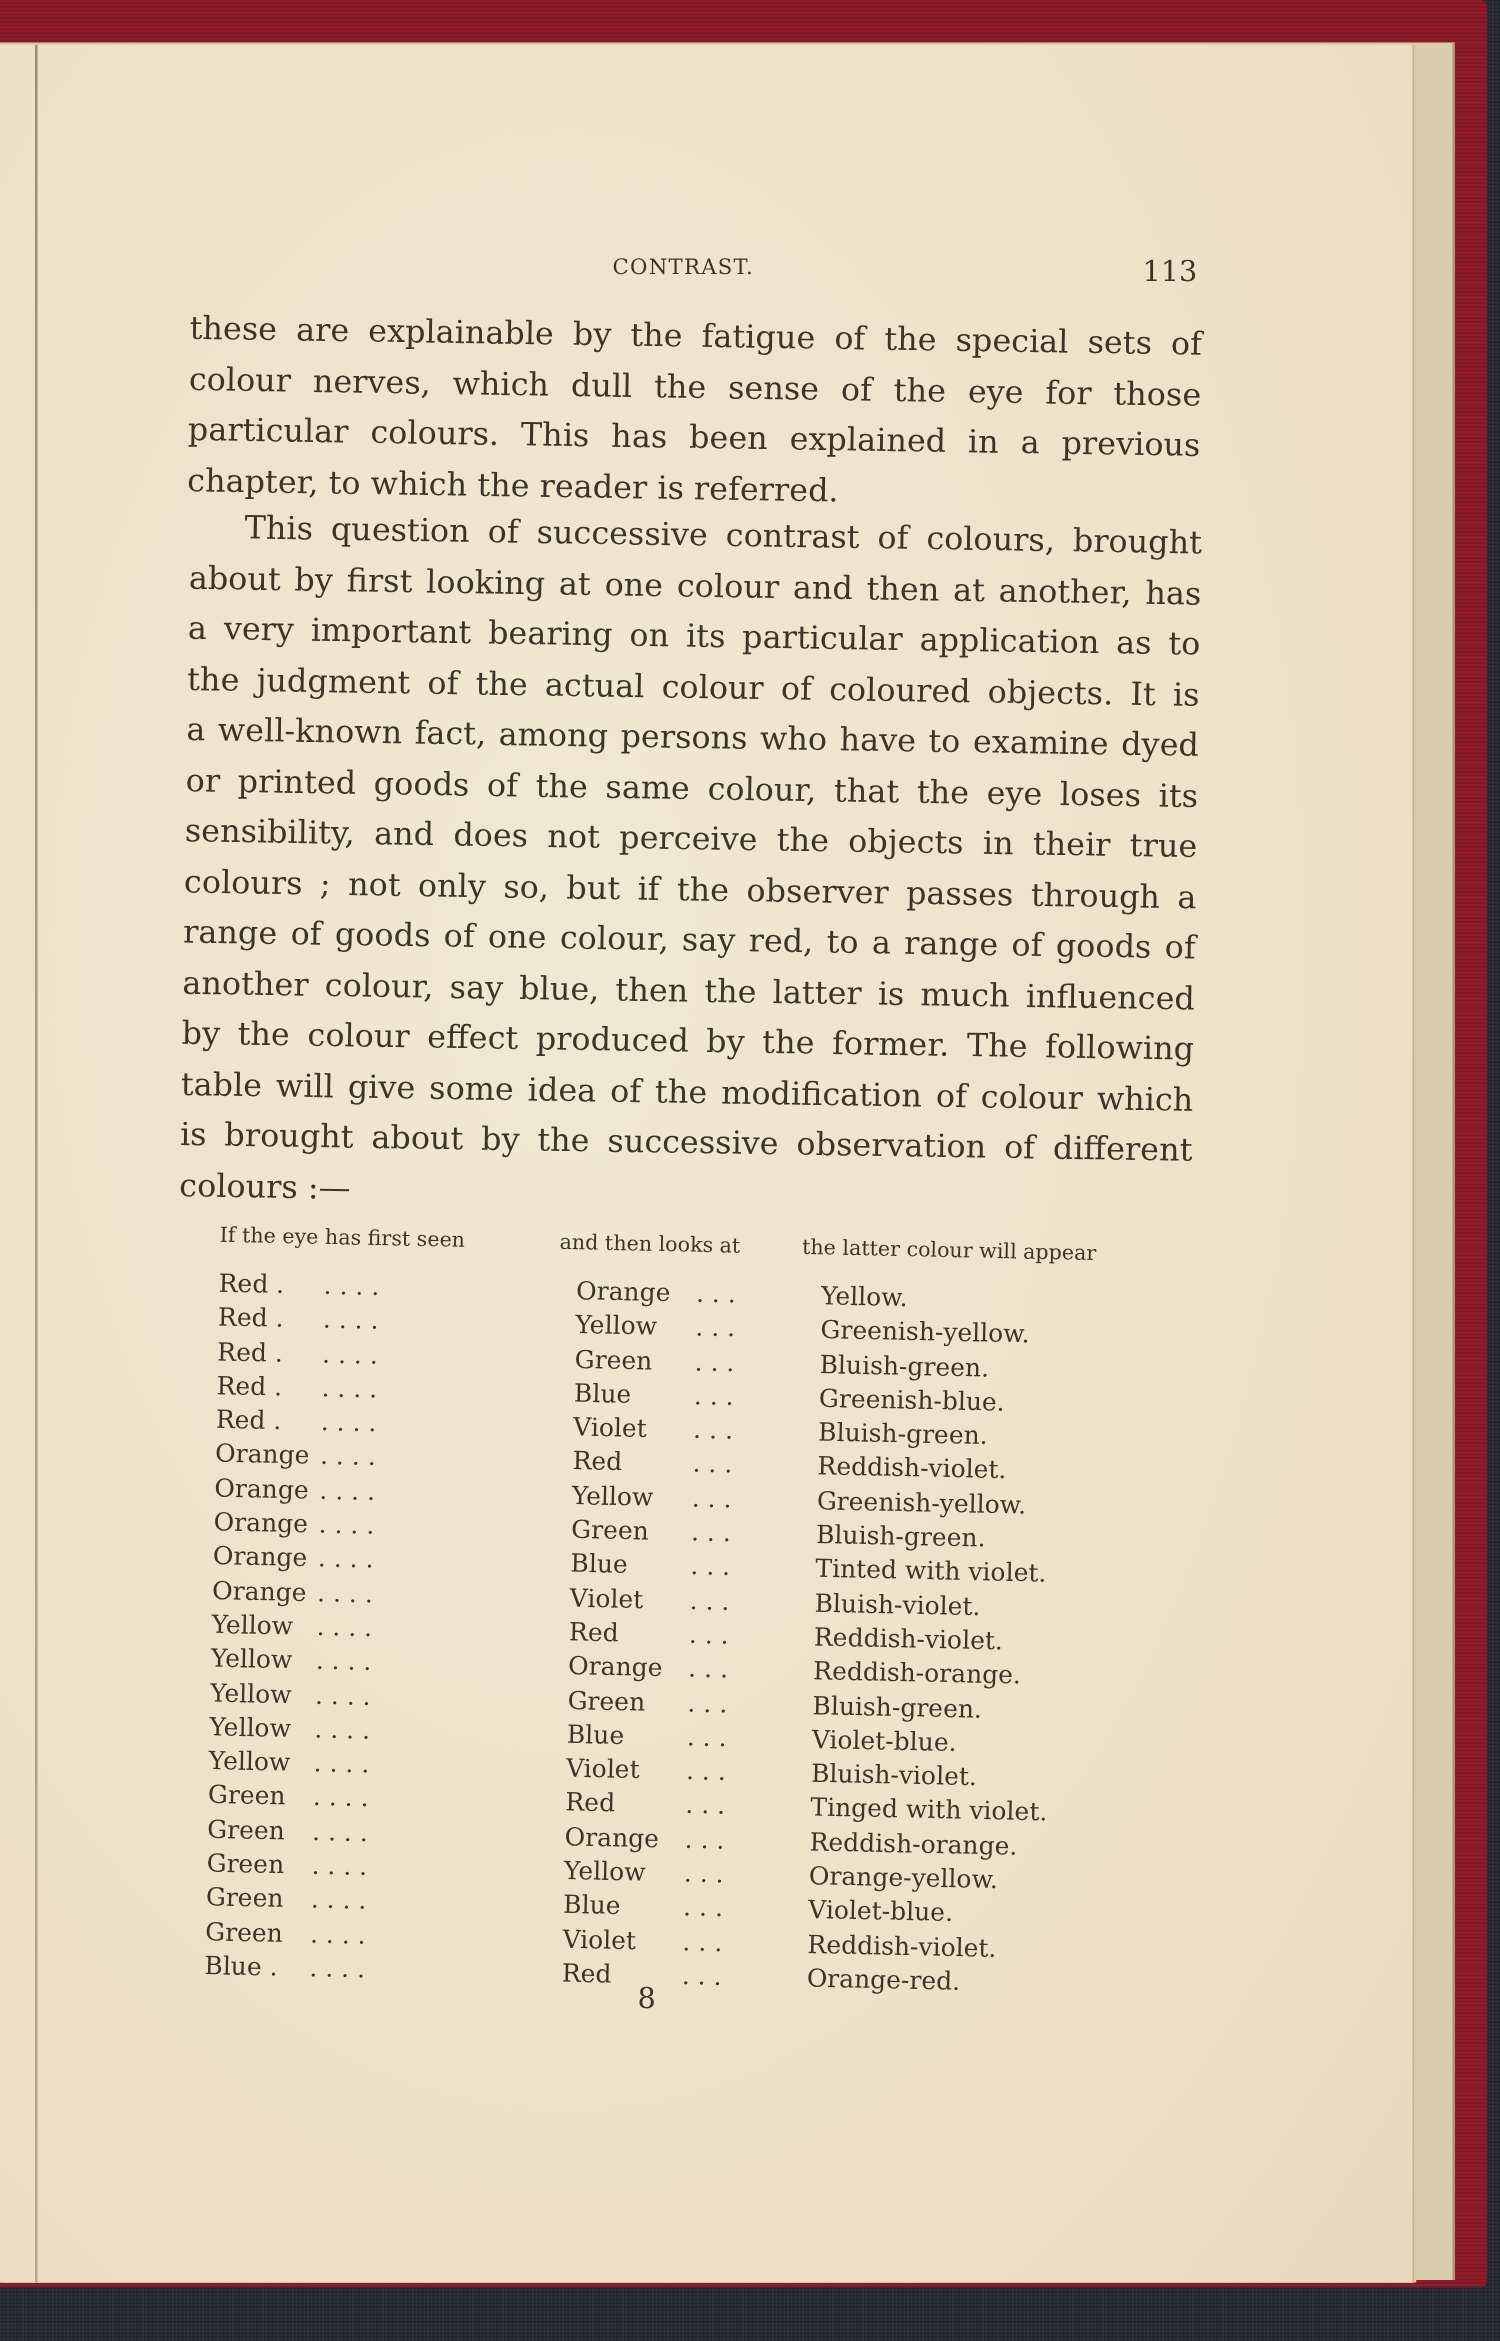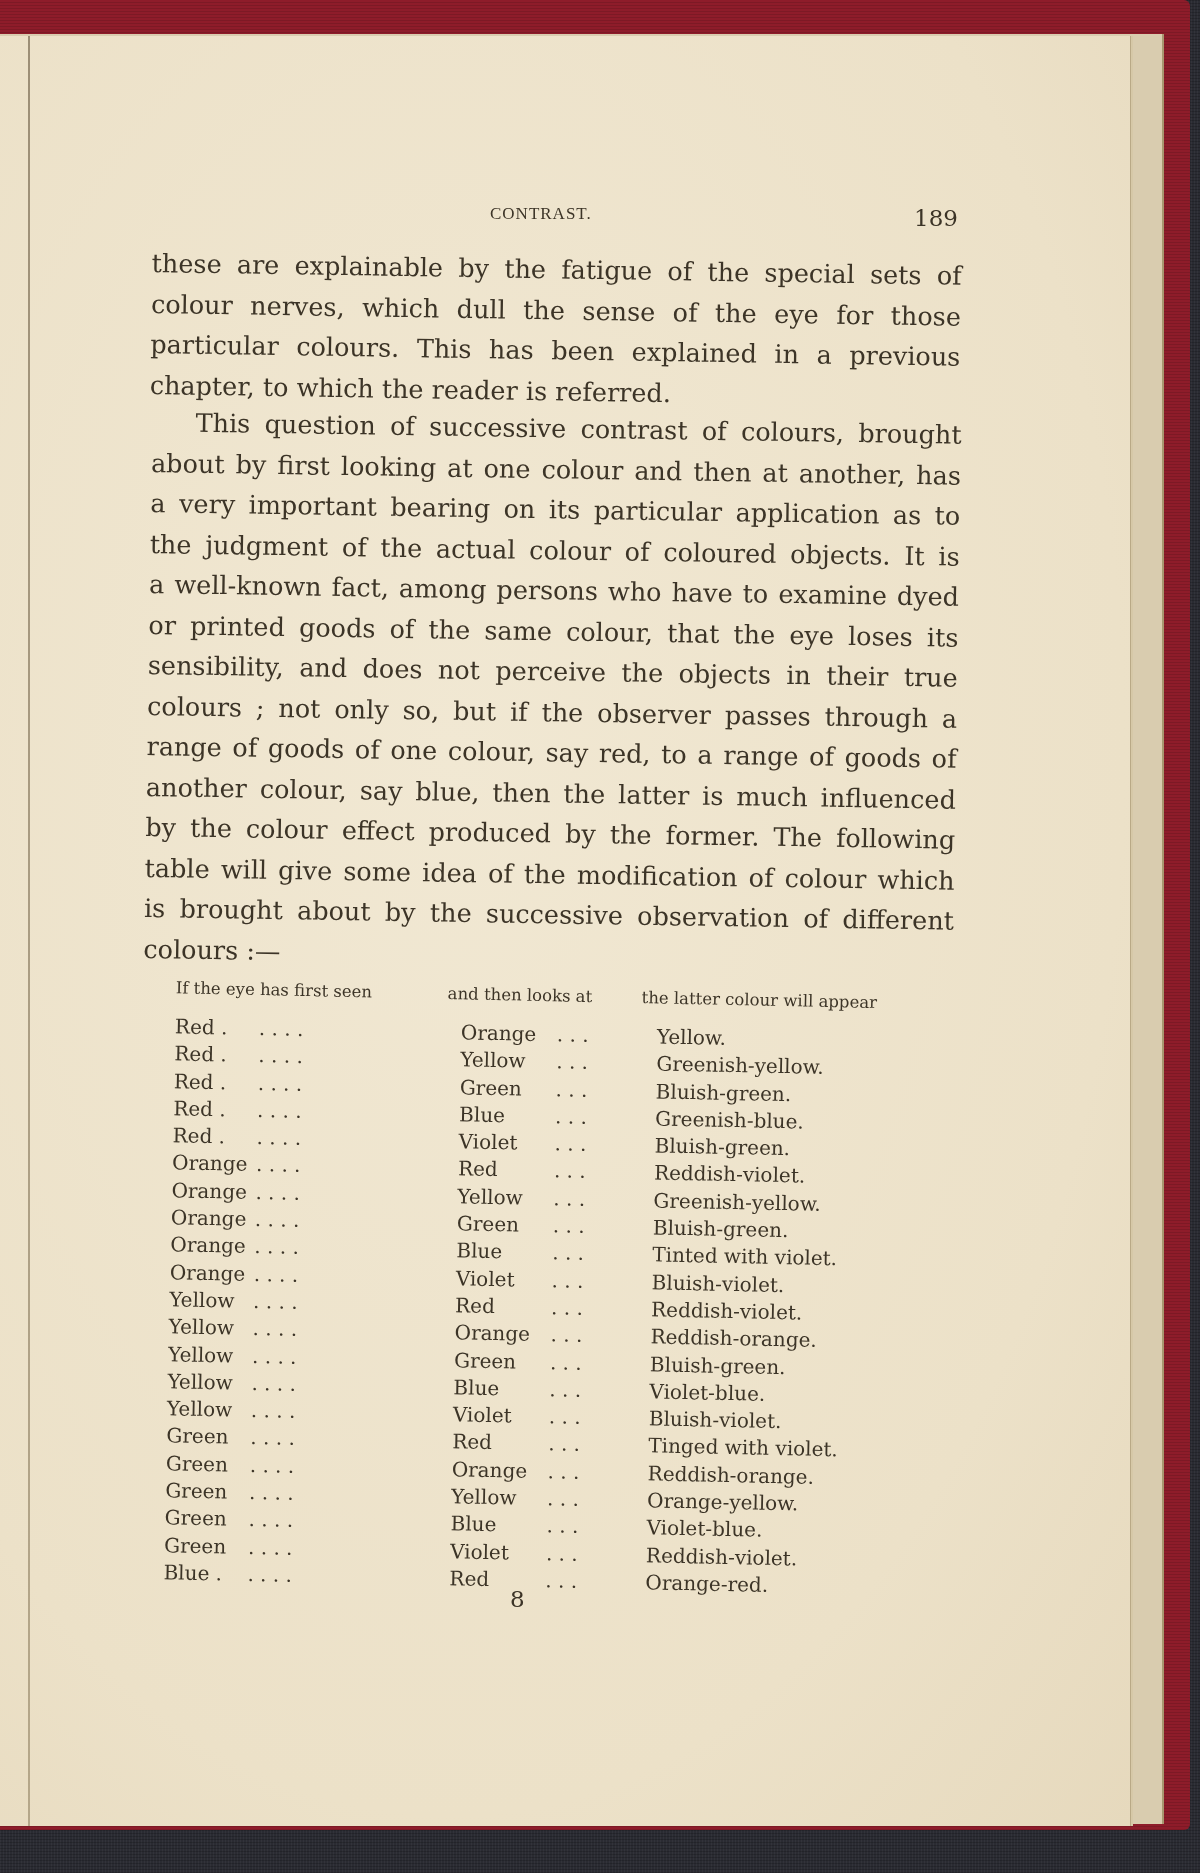--- a/index.html
+++ b/index.html
@@ -37,21 +37,21 @@
     }
     .gutter-line {
       position: absolute; left: 28px; top: 36px; width: 2px; height: 1790px;
       background: linear-gradient(#5a4a32, #8a7a5a);
       opacity: 0.55;
     }
     .ink { color: #3c3427; }
 
     .running-head {
       position: absolute; left: 490px; top: 204px;
-      font-size: 17px; letter-spacing: 1px; font-family: Liberation Serif, serif;
+      font-size: 17px; letter-spacing: 1px;
     }
     .page-number {
       position: absolute; left: 914px; top: 205px;
       font-size: 23px;
     }
     .para {
       position: absolute; left: 152px; width: 810px;
       font-size: 25.5px; line-height: 40.5px;
       margin: 0;
     }
@@ -85,21 +85,21 @@
 <body>
 
 <div class="cloth"></div>
 <div class="cover"></div>
 <div class="page-edge"></div>
 <div class="page ink">
 </div>
 <div class="gutter-line"></div>
 
 <div class="running-head ink">CONTRAST.</div>
-<div class="page-number ink">189</div>
+<div class="page-number ink">113</div>
 
 <p class="para ink" id="para1">
   <span class="line">these are explainable by the fatigue of the special sets of</span>
   <span class="line">colour nerves, which dull the sense of the eye for those</span>
   <span class="line">particular colours.  This has been explained in a previous</span>
   <span class="line last">chapter, to which the reader is referred.</span>
 </p>
 
 <p class="para ink" id="para2">
   <span class="line first">This question of successive contrast of colours, brought</span>

